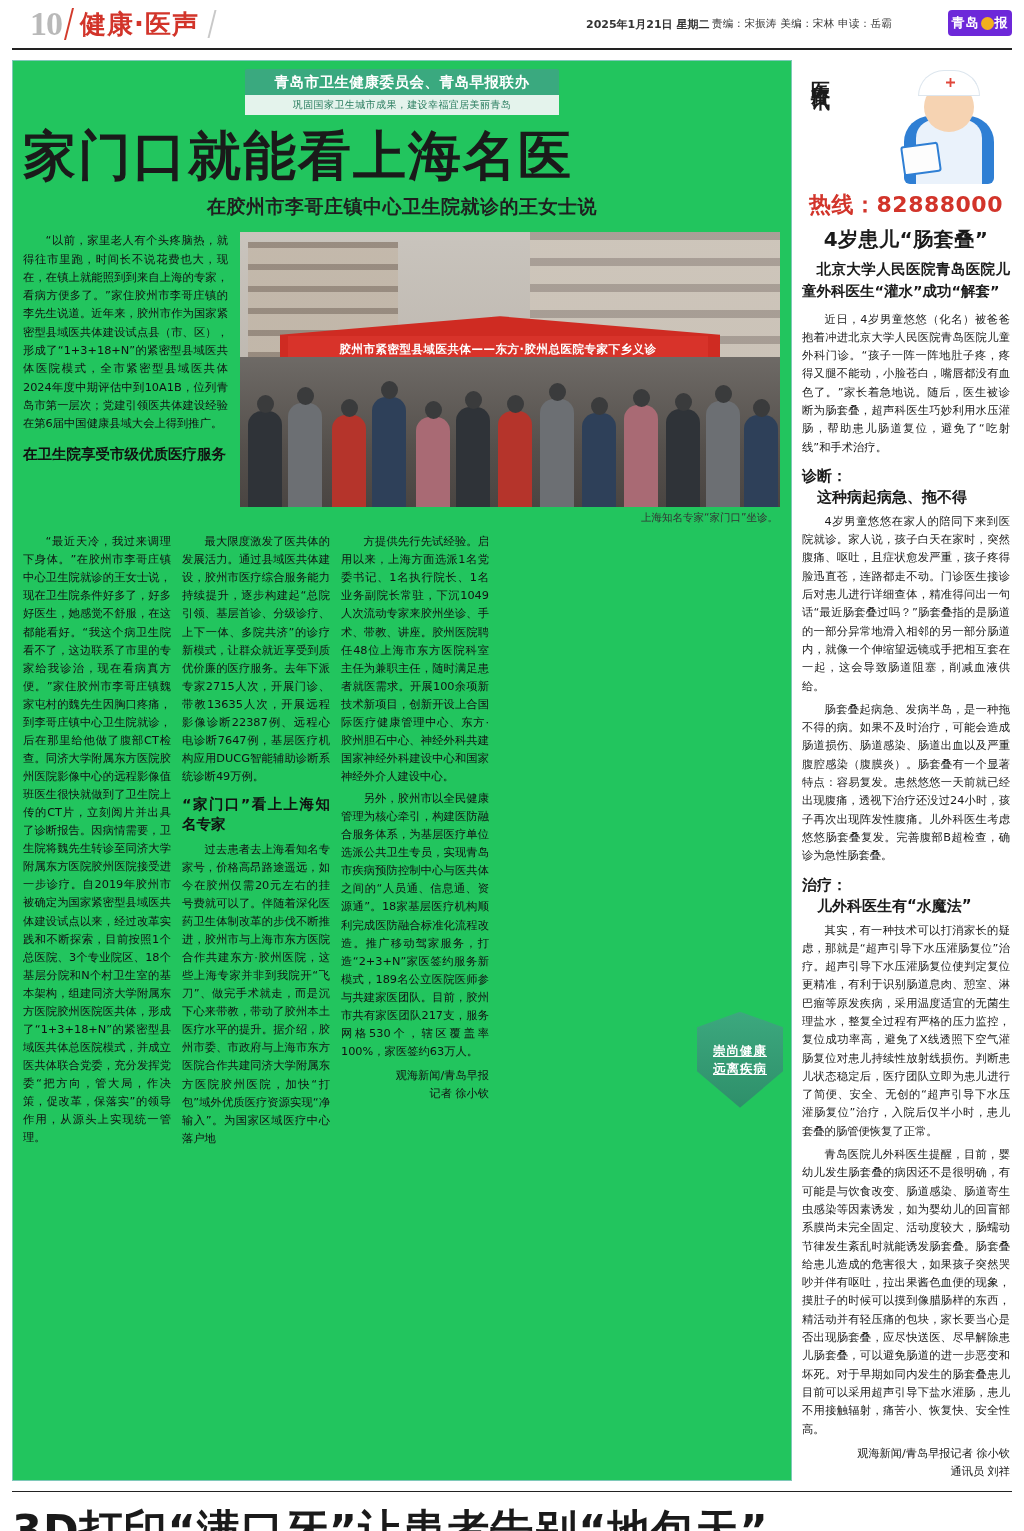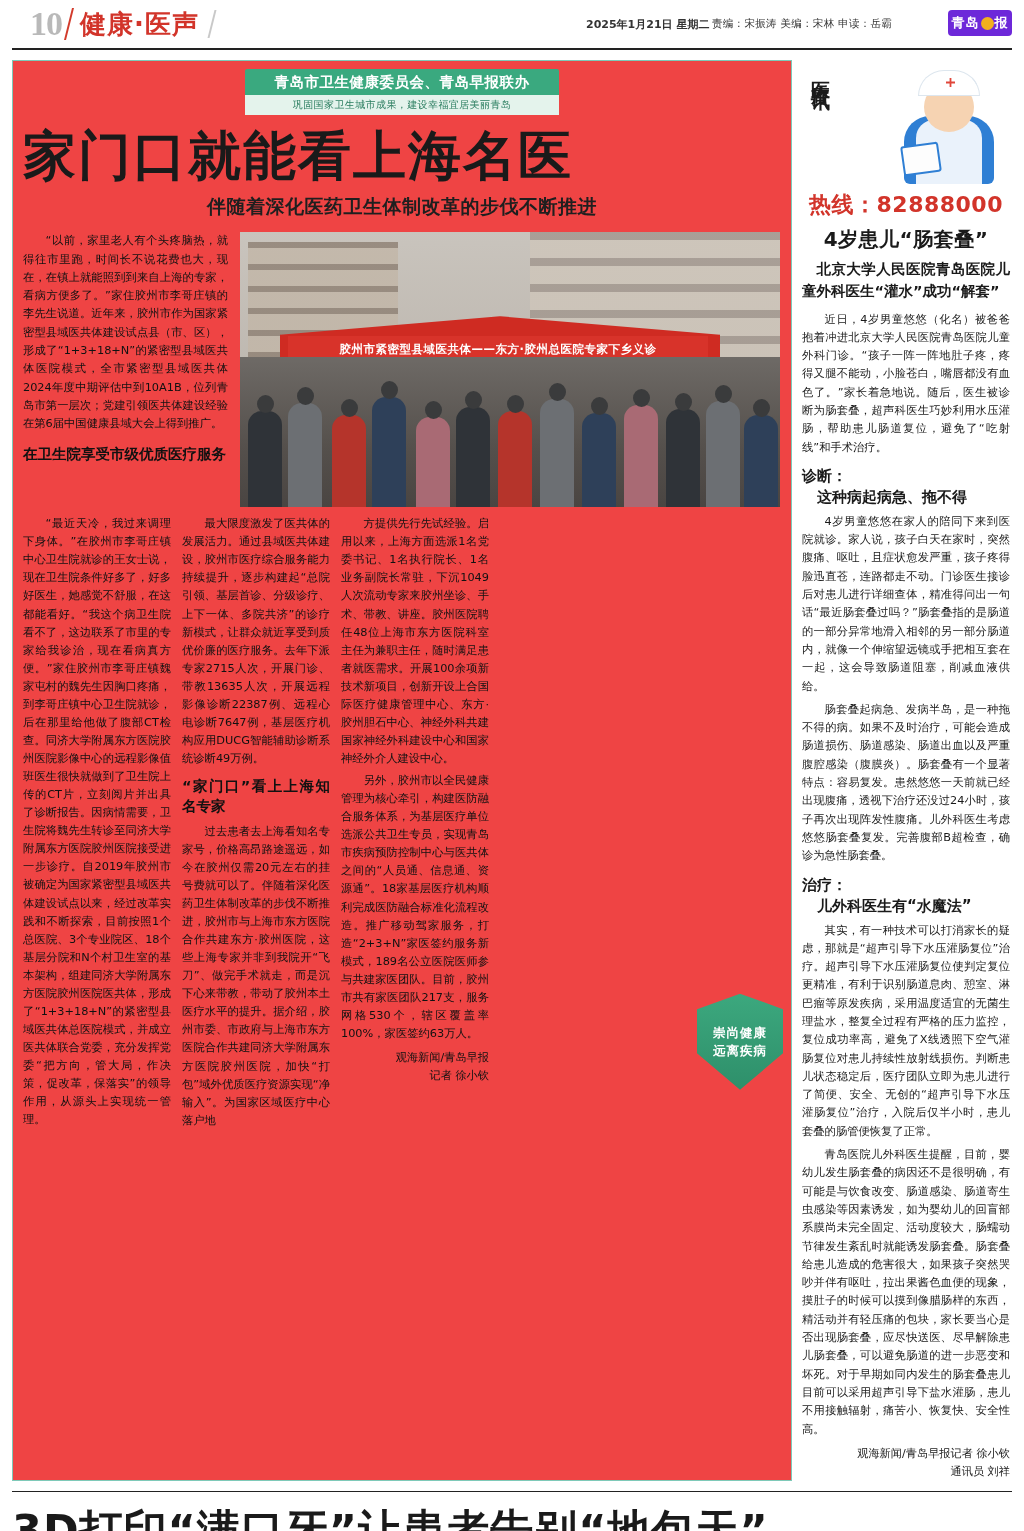--- a/index.html
+++ b/index.html
@@ -93,21 +93,21 @@
   }
   .top-region {
     display:flex;
     gap:10px;
   }
   .left-box {
     width:780px;
     border:1px solid #7ec9b8;
     padding:8px 10px 6px 10px;
     position:relative;
-    background:#ef4444;
+    background:#22c55e;
   }
   .right-col {
     width:208px;
     position:relative;
   }
 
   
   .banner {
     width:314px;
     margin:0 auto 6px auto;
@@ -269,20 +269,21 @@
     width:86px;height:96px;
     background:linear-gradient(#3ca87e,#2e8f6a);
     clip-path:polygon(50% 0,100% 16%,100% 62%,50% 100%,0 62%,0 16%);
     color:#fff;
     font-size:12.5px;
     font-weight:bold;
     display:flex;flex-direction:column;
     align-items:center;justify-content:center;
     line-height:1.45;
     letter-spacing:1px;
+    text-decoration:underline;
   }
 
   
   .med-head {
     position:relative;
     height:128px;
   }
   .med-title {
     position:absolute; left:8px; top:6px;
     font-size:19px;
@@ -408,21 +409,21 @@
   <div class="top-region">
 
     <div class="left-box">
 
       <div class="banner">
         <div class="banner-top">青岛市卫生健康委员会、青岛早报联办</div>
         <div class="banner-bot">巩固国家卫生城市成果，建设幸福宜居美丽青岛</div>
       </div>
 
       <div class="headline">家门口就能看上海名医</div>
-      <div class="subheadline">伴随着深化医药卫生体制改革的步伐不断推进</div>
+      <div class="subheadline">在胶州市李哥庄镇中心卫生院就诊的王女士说</div>
 
       <div class="lead-row">
         <div class="lead-col">
           <div class="lead-text">“以前，家里老人有个头疼脑热，就得往市里跑，时间长不说花费也大，现在，在镇上就能照到到来自上海的专家，看病方便多了。”家住胶州市李哥庄镇的李先生说道。近年来，胶州市作为国家紧密型县域医共体建设试点县（市、区），形成了“1+3+18+N”的紧密型县域医共体医院模式，全市紧密型县域医共体2024年度中期评估中到10A1B，位列青岛市第一层次；党建引领医共体建设经验在第6届中国健康县域大会上得到推广。</div>
           <div class="lead-text lead-sub">在卫生院享受市级优质医疗服务</div>
         </div>
         <div class="photo-wrap">
           <div class="photo">
             <div class="ph-bldg"></div>
             <div class="ph-tent"></div>
@@ -436,20 +437,21 @@
               <i style="left:216px;height:100px"></i>
               <i class="red" style="left:258px;height:96px"></i>
               <i class="grey" style="left:300px;height:108px"></i>
               <i class="blue" style="left:342px;height:94px"></i>
               <i class="pink" style="left:384px;height:102px"></i>
               <i style="left:426px;height:98px"></i>
               <i class="grey" style="left:466px;height:106px"></i>
               <i class="blue" style="left:504px;height:92px"></i>
             </div>
           </div>
+          <div class="photo-caption">上海知名专家“家门口”坐诊。</div>
         </div>
       </div>
 
       <div class="cols5">
         <div class="bcol">
           <p>“最近天冷，我过来调理下身体。”在胶州市李哥庄镇中心卫生院就诊的王女士说，现在卫生院条件好多了，好多好医生，她感觉不舒服，在这都能看好。“我这个病卫生院看不了，这边联系了市里的专家给我诊治，现在看病真方便。”家住胶州市李哥庄镇魏家屯村的魏先生因胸口疼痛，到李哥庄镇中心卫生院就诊，后在那里给他做了腹部CT检查。同济大学附属东方医院胶州医院影像中心的远程影像值班医生很快就做到了卫生院上传的CT片，立刻阅片并出具了诊断报告。因病情需要，卫生院将魏先生转诊至同济大学附属东方医院胶州医院接受进一步诊疗。自2019年胶州市被确定为国家紧密型县域医共体建设试点以来，经过改革实践和不断探索，目前按照1个总医院、3个专业院区、18个基层分院和N个村卫生室的基本架构，组建同济大学附属东方医院胶州医院医共体，形成了“1+3+18+N”的紧密型县域医共体总医院模式，并成立医共体联合党委，充分发挥党委“把方向，管大局，作决策，促改革，保落实”的领导作用，从源头上实现统一管理。</p>
         </div>
         <div class="bcol">
           <p>最大限度激发了医共体的发展活力。通过县域医共体建设，胶州市医疗综合服务能力持续提升，逐步构建起“总院引领、基层首诊、分级诊疗、上下一体、多院共济”的诊疗新模式，让群众就近享受到质优价廉的医疗服务。去年下派专家2715人次，开展门诊、带教13635人次，开展远程影像诊断22387例、远程心电诊断7647例，基层医疗机构应用DUCG智能辅助诊断系统诊断49万例。</p>
           <h4>“家门口”看上上海知名专家</h4>

